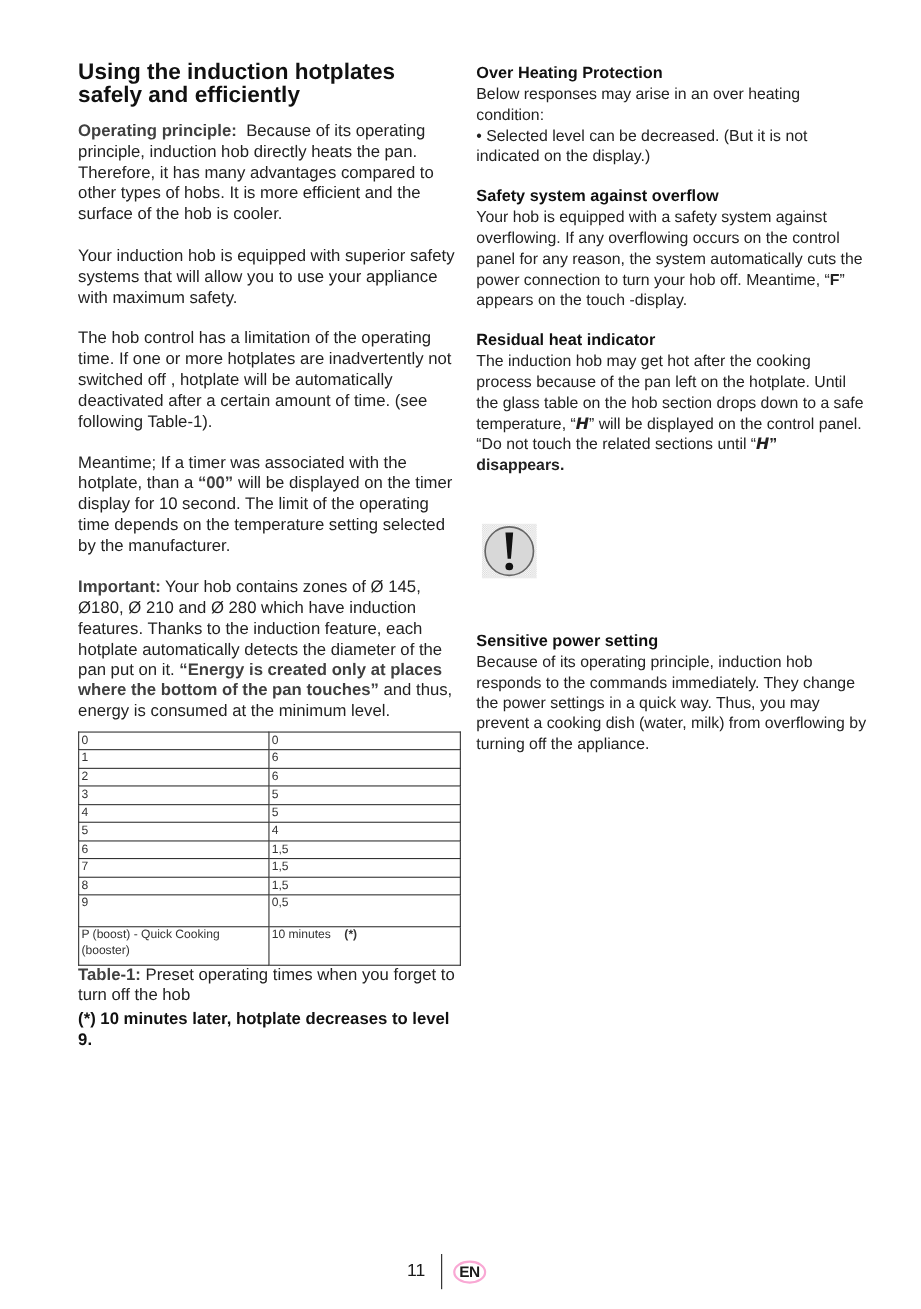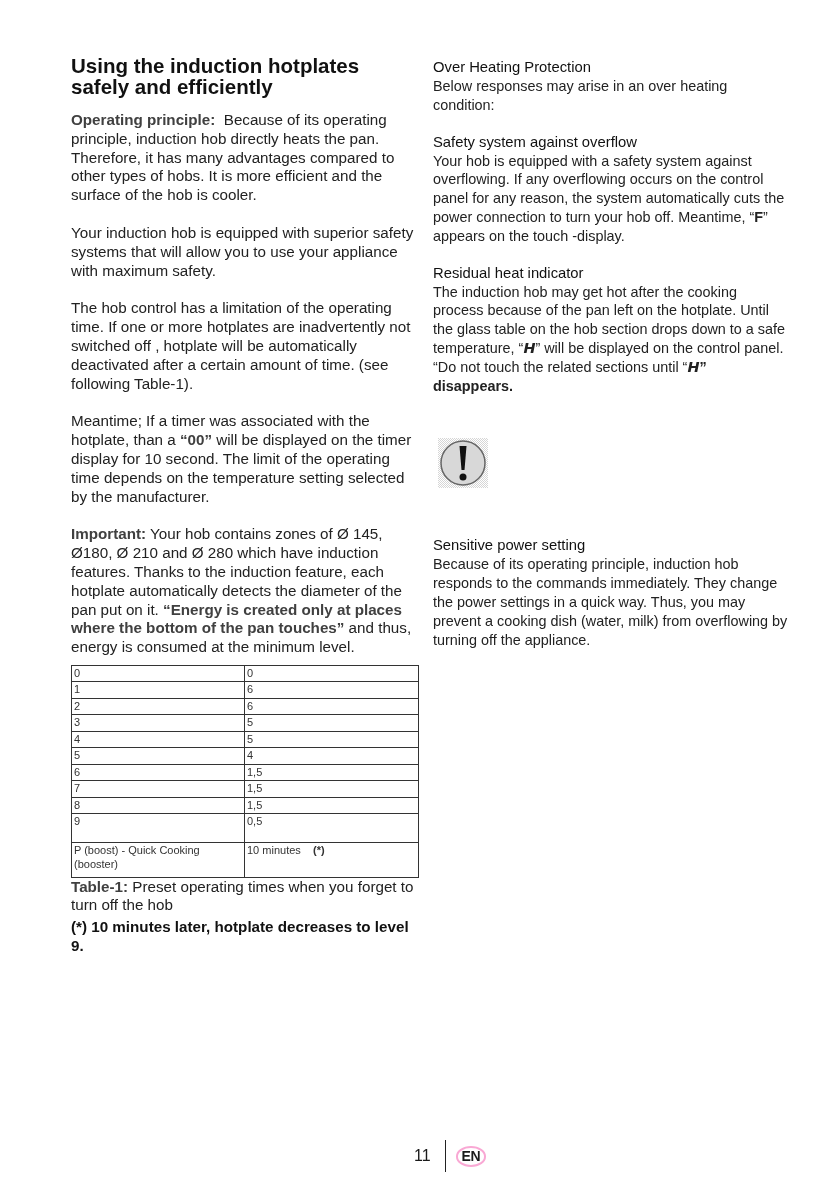--- a/index.html
+++ b/index.html
@@ -5,35 +5,35 @@
   html, body { margin:0; padding:0; background:#ffffff; }
   body { width:837px; height:1190px; position:relative; overflow:hidden;
          font-family:"Liberation Sans", sans-serif; color:#1a1a1a; }
   .col { position:absolute; }
   #left { left:71px; top:55px; width:350px; }
   #right { left:433px; top:58px; width:355px; }
   h1 { font-size:20.5px; font-weight:bold; line-height:21px; margin:0 0 14px 0; color:#111; }
   p { margin:0; font-size:15.2px; line-height:18.8px; color:#222; }
   .lead { font-weight:bold; color:#404040; }
   .gap { margin-bottom:19px; }
-  h3 { font-size:14.8px; font-weight:normal; margin:0 0 1px 0; line-height:18px; color:#111; }
+  h3 { font-size:14.8px; font-weight:bold; margin:0 0 1px 0; line-height:18px; color:#111; }
   .rsec p { font-size:14.4px; line-height:18.8px; }
   .rsec { margin-bottom:18px; }
   table { border-collapse:collapse; width:348px; margin-top:8px; font-size:11px; }
   td { border:1px solid #333; padding:0 2px; height:15.5px; vertical-align:top; color:#333; line-height:14px;}
   td.c1 { width:168px; }
   tr.hdr td { font-weight:bold; color:#111; }
   tr.tall td { height:28px; }
   tr.boost td { height:34px; }
   .caption { font-size:15.2px; line-height:18px; }
   .note { font-size:15.2px; font-weight:bold; line-height:18.5px; margin-top:4px; color:#111;}
   .warn { display:flex; align-items:flex-start; margin:40px 0 48px 0; }
   .warn-icon { width:50px; height:50px; margin:3px 14px 0 5px; flex:none; }
   .warn p { font-size:14.4px; line-height:19px; }
-  #footer { position:absolute; top:1140px; left:370px; display:flex; align-items:center;margin-left:44px; }
+  #footer { position:absolute; top:1140px; left:370px; display:flex; align-items:center; }
   #page-num { font-size:16px; margin-right:14px; }
   #divider { width:1px; height:32px; background:#222; margin-right:10px; }
   #lang { border:2px solid #f9a8d4; border-radius:50%; padding:0 4px; font-weight:bold; font-size:14px; line-height:17px; letter-spacing:-0.5px;}
   .hglyph { font-weight:bold; font-style:italic; font-family:"DejaVu Sans", sans-serif; }
 </style>
 </head>
 <body>
 
 <div id="left" class="col">
   <h1>Using the induction hotplates safely and efficiently</h1>
@@ -105,20 +105,21 @@
     </table>
 
   <p class="caption"><span class="lead">Table-1:</span><span> Preset operating times when you forget to turn off the hob</span></p>
   <p class="note">(*) 10 minutes later, hotplate decreases to level 9.</p>
 </div>
 
 <div id="right" class="col">
   <div class="rsec">
     <h3>Over Heating Protection</h3>
     <p>Below responses may arise in an over heating condition:</p>
+    <p>• Selected level can be decreased. (But it is not indicated on the display.)</p>
   </div>
 
   <div class="rsec">
     <h3>Safety system against overflow</h3>
     <p><span>Your hob is equipped with a safety system against overflowing. If any overflowing occurs on the control panel for any reason, the system automatically cuts the power connection to turn your hob off. Meantime, “</span><b>F</b><span>” appears on the touch -display.</span></p>
   </div>
 
   <div class="rsec">
     <h3>Residual heat indicator</h3>
     <p><span>The induction hob may get hot after the cooking process because of the pan left on the hotplate. Until the glass table on the hob section drops down to a safe temperature, “</span><span class="hglyph">H</span><span>” will be displayed on the control panel. “Do not touch the related sections until “</span><span class="hglyph">H</span><b>” disappears.</b></p>

